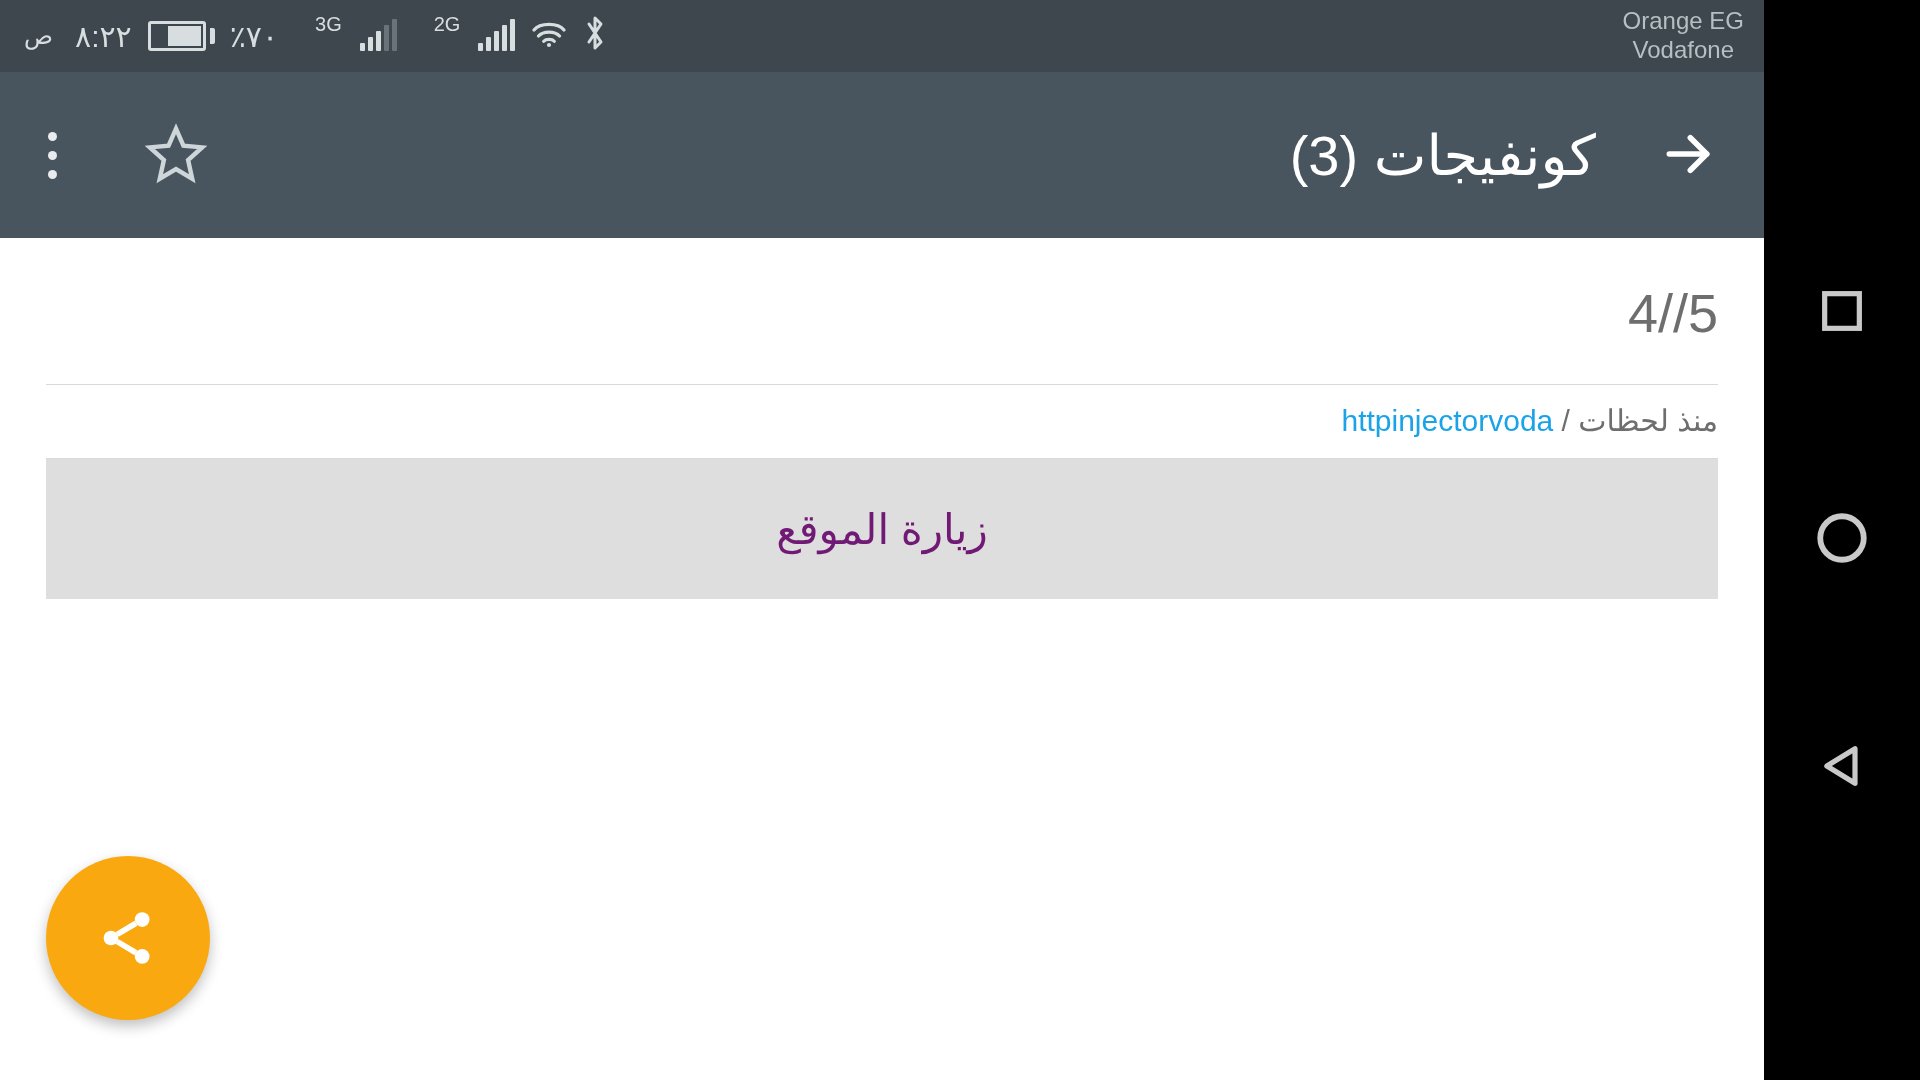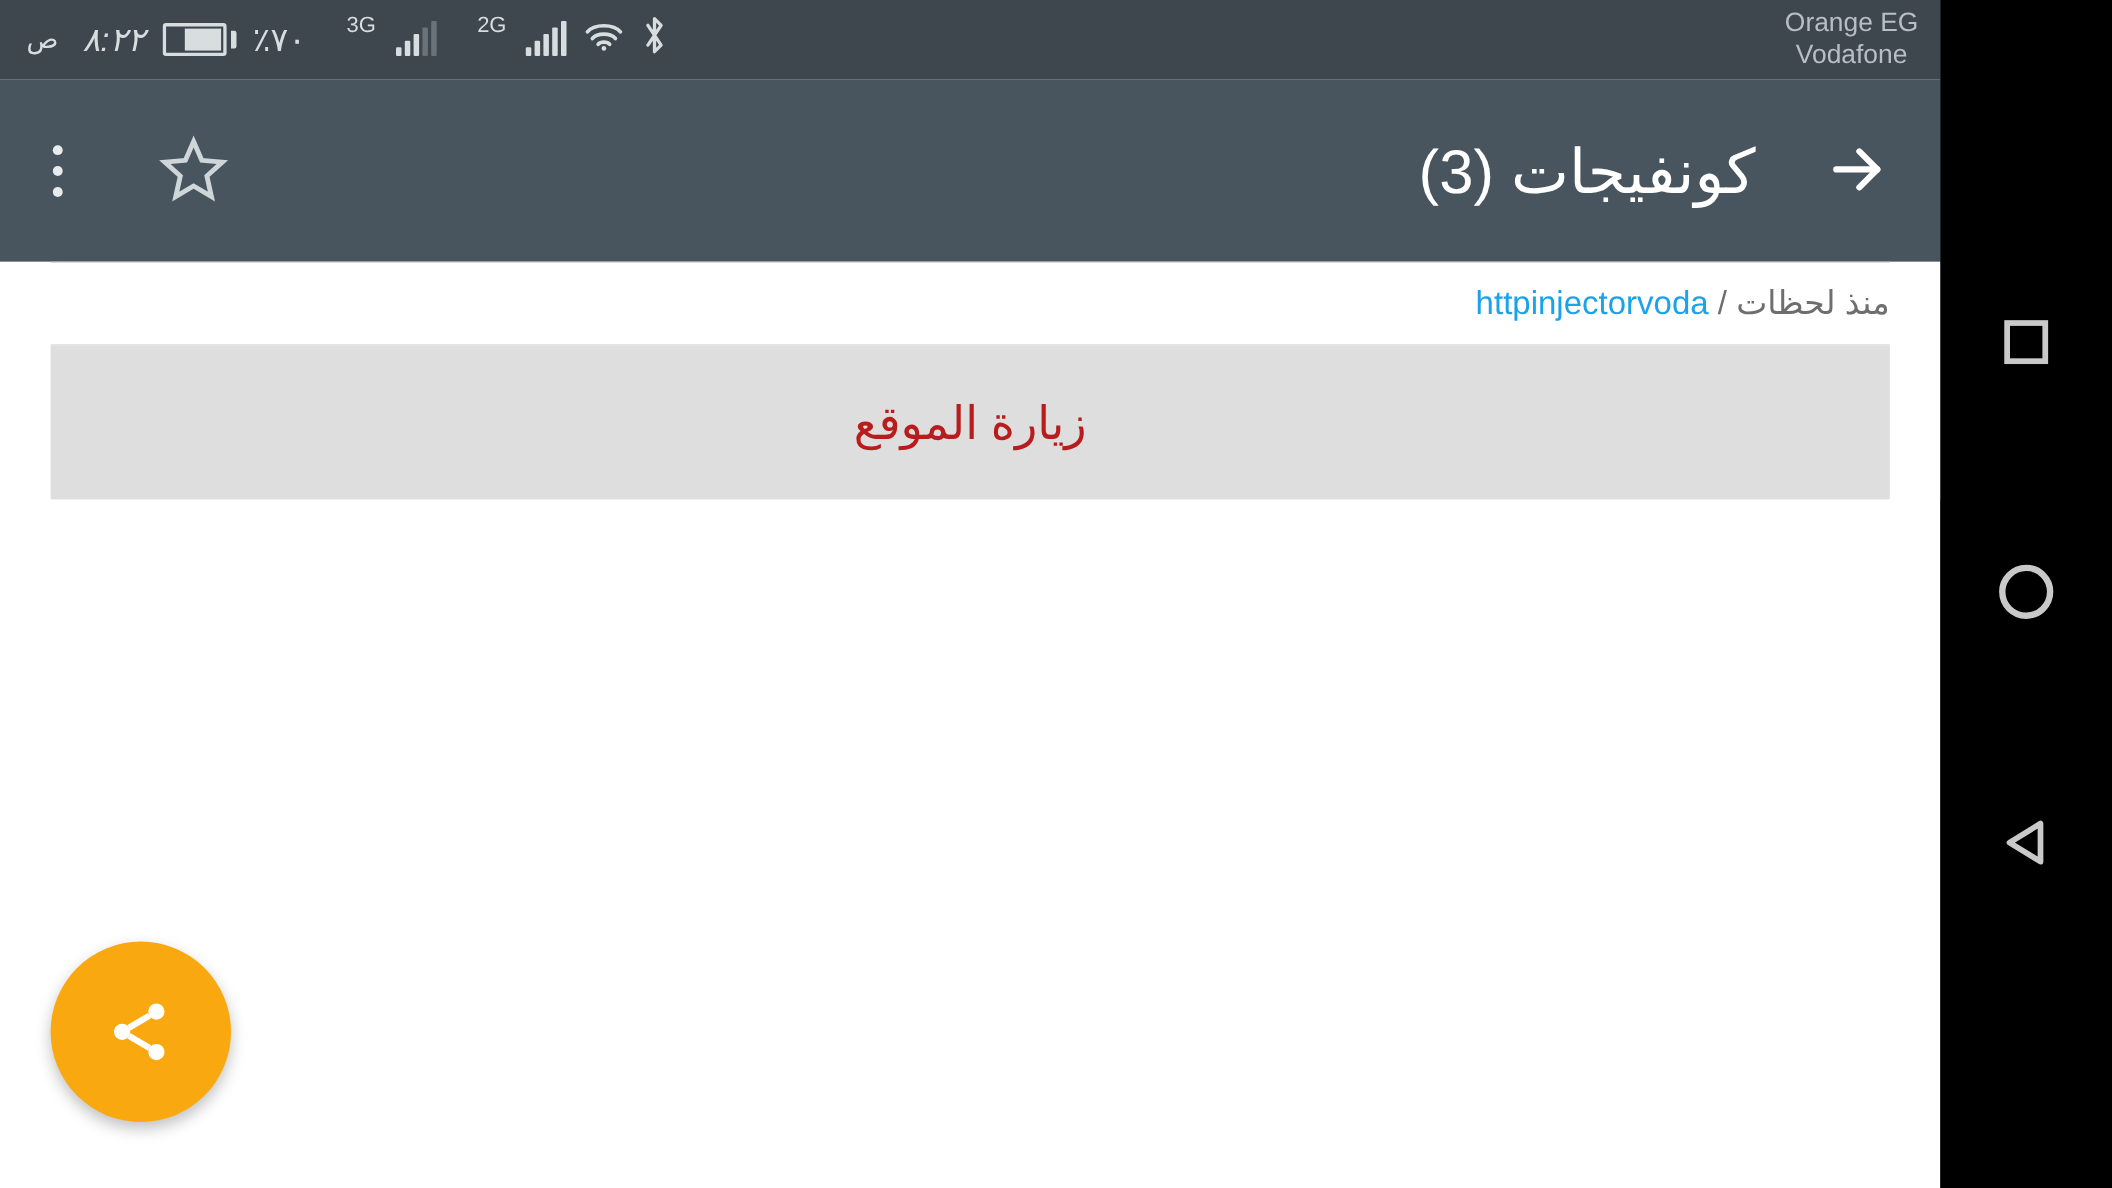--- a/index.html
+++ b/index.html
@@ -4,21 +4,21 @@
 <style>
   * { margin: 0; padding: 0; box-sizing: border-box; }
   html, body { width: 1920px; height: 1080px; overflow: hidden; font-family: Arial, sans-serif; background: #000; }
   .screen { position: relative; width: 1920px; height: 1080px; background: #000; }
   .device-area { position: absolute; left: 0; top: 0; width: 1764px; height: 1080px; background: #fff; }
 
   
   .status-bar { height: 72px; background: #3d474d; display: flex; align-items: center; justify-content: space-between; padding: 0 20px 0 24px; color: #d8dde0; }
   .status-left { display: flex; align-items: center; gap: 16px; font-size: 30px; }
   .status-right { text-align: center; font-size: 24px; line-height: 1.2; color: #b7bfc4; }
-  .clock { letter-spacing: 1px; font-style: italic; }
+  .clock { letter-spacing: 1px; }
   .ampm { font-size: 24px; margin-right: 6px; }
   .batt { display: inline-flex; align-items: center; gap: 4px; }
   .batt-body { position: relative; width: 58px; height: 30px; border: 3px solid #d8dde0; border-radius: 3px; }
   .batt-fill { position: absolute; right: 2px; top: 2px; bottom: 2px; width: 62%; background: #d8dde0; }
   .batt-cap { width: 5px; height: 16px; background: #d8dde0; border-radius: 0 2px 2px 0; margin-right: -1px; }
   .sig { display: inline-flex; align-items: flex-end; gap: 3px; height: 30px; }
   .sig span { width: 5px; background: #d8dde0; border-radius: 1px; }
   .sig .b1{height:8px}.sig .b2{height:14px}.sig .b3{height:20px}.sig .b4{height:26px}.sig .b5{height:32px}
   .sig.dim .b4,.sig.dim .b5{background:#6a7379}
   .net-label { font-size: 20px; align-self: flex-start; margin-top: -2px; margin-right: 2px; margin-left: 21px; }
@@ -33,21 +33,21 @@
   .app-title { color: #fff; font-size: 56px; font-weight: 400; direction: rtl; margin-left: 32px; }
 
   
   .content { background: #fff; direction: rtl; }
   .post-title { font-size: 54px; color: #6e6e6e; padding: 44px 46px 40px; font-weight: 400; }
   .divider { height: 1px; background: #d9d9d9; margin: 0 46px; }
   .meta-row { padding: 18px 46px 20px; font-size: 30px; color: #6e6e6e; }
   .meta-row a { color: #1aa3e8; text-decoration: none; }
   .body-text { padding: 56px 46px 70px; font-size: 42px; }
   .body-text a { color: #2860d6; text-decoration: none; }
-  .visit-btn { display: block; margin: 0 46px; width: calc(100% - 92px); height: 140px; background: #dedede; border: none; font-size: 42px; color: #b91c1c; cursor: pointer; direction: rtl; }
+  .visit-btn { display: block; margin: 0 46px; width: calc(100% - 92px); height: 140px; background: #dedede; border: none; font-size: 42px; color: #701a75; cursor: pointer; direction: rtl; }
 
   
   .fab { position: absolute; left: 46px; top: 856px; width: 164px; height: 164px; border-radius: 50%; background: #f9a90f; border: none; cursor: pointer; display: flex; align-items: center; justify-content: center; box-shadow: 0 6px 14px rgba(0,0,0,.25); }
 
   
   .nav-bar { position: absolute; right: 0; top: 0; width: 156px; height: 1080px; background: #000; display: flex; flex-direction: column; align-items: center; justify-content: space-around; padding: 200px 0; }
   .nav-btn { background: none; border: none; cursor: pointer; padding: 20px; }
 </style>
 </head>
 <body>
@@ -122,20 +122,21 @@
         <button class="icon-btn">
           <svg width="56" height="56" viewBox="0 0 24 24" fill="none" stroke="#fff" stroke-width="2.4" stroke-linecap="round" stroke-linejoin="round">
               <path d="M4 12 H20"></path>
               <path d="M13 5 L20 12 L13 19"></path>
             </svg>
         </button>
       </div>
     </div>
 
     <div class="content">
+      <div class="post-title">5//4</div>
       <div class="divider"></div>
       <div class="meta-row">
         <span>منذ لحظات</span><span> / </span><a href="#">httpinjectorvoda</a>
       </div>
       <div class="divider"></div>
       <button class="visit-btn">زيارة الموقع</button>
     </div>
 
     <button class="fab">
       <svg width="68" height="68" viewBox="0 0 24 24" fill="#fff">

